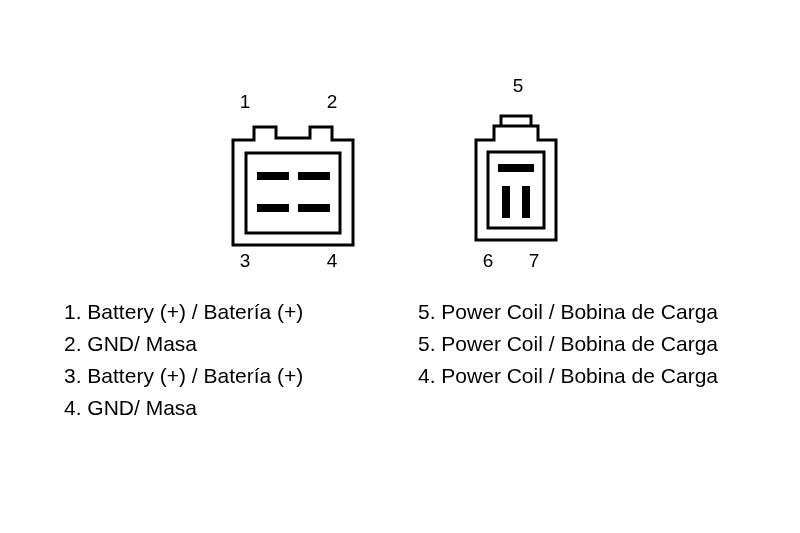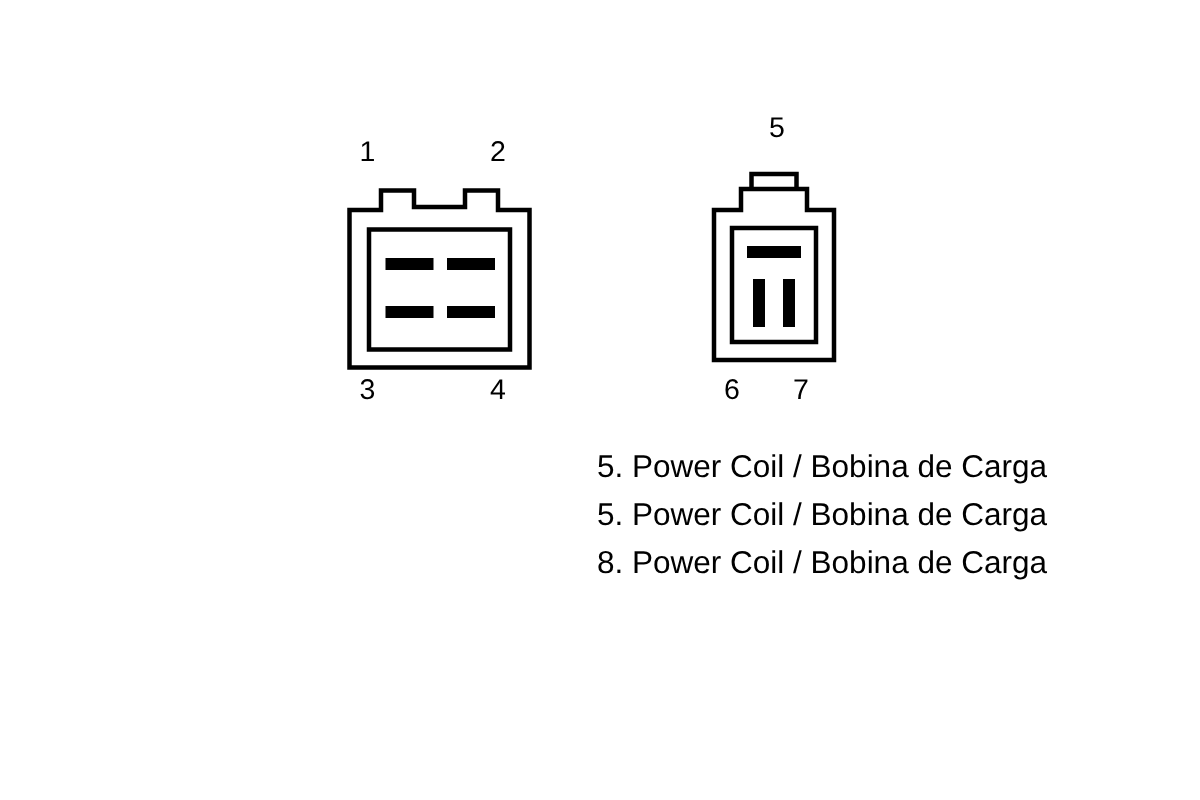--- a/index.html
+++ b/index.html
@@ -57,21 +57,21 @@
 
   
   .legend {
     position: absolute;
     top: 296px;
     font-size: 21px;
     line-height: 32px;
     white-space: nowrap;
   }
   #legend-left  { left: 64px; }
-  #legend-right { left: 398px; }
+  #legend-right { left: 418px; }
   .legend-item {
     display: block;
   }
 </style>
 </head>
 <body>
 
 <div class="stage">
 
   <div class="connector" id="connector-left">
@@ -111,20 +111,26 @@
 
         <rect x="20" y="84" width="56" height="76" fill="#ffffff" stroke="#000000" stroke-width="3"></rect>
 
         <rect x="30" y="96" width="36" height="8" fill="#000000"></rect>
         <rect x="34" y="118" width="8" height="32" fill="#000000"></rect>
         <rect x="54" y="118" width="8" height="32" fill="#000000"></rect>
       </svg>
     </div>
   </div>
 
+  <div class="legend" id="legend-left">
+    <span class="legend-item">1. Battery (+) / Batería (+)</span>
+    <span class="legend-item">2. GND/ Masa</span>
+    <span class="legend-item">3. Battery (+) / Batería (+)</span>
+    <span class="legend-item">4. GND/ Masa</span>
+  </div>
 
   <div class="legend" id="legend-right">
     <span class="legend-item">5. Power Coil / Bobina de Carga</span>
     <span class="legend-item">5. Power Coil / Bobina de Carga</span>
-    <span class="legend-item">8. Power Coil / Bobina de Carga</span>
+    <span class="legend-item">4. Power Coil / Bobina de Carga</span>
   </div>
 
 </div>
 
 </body></html>

